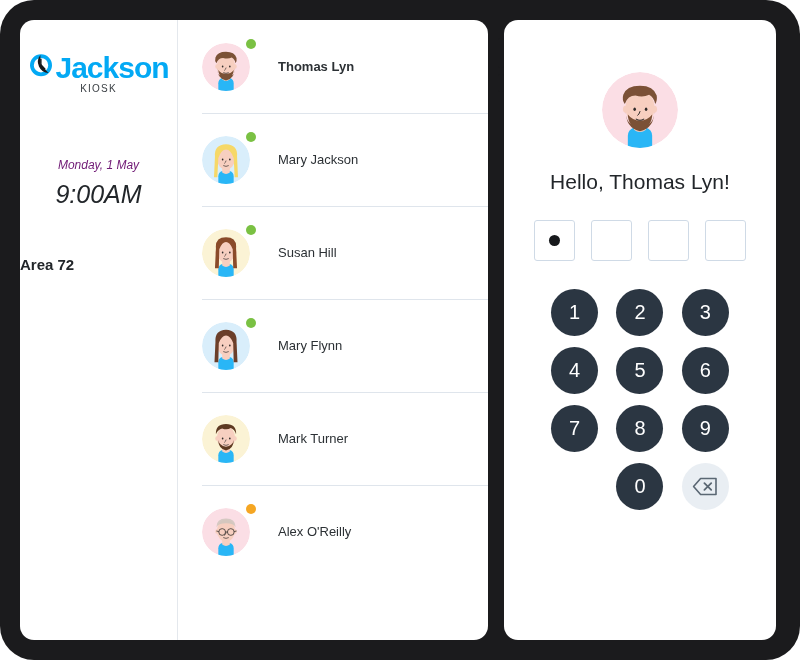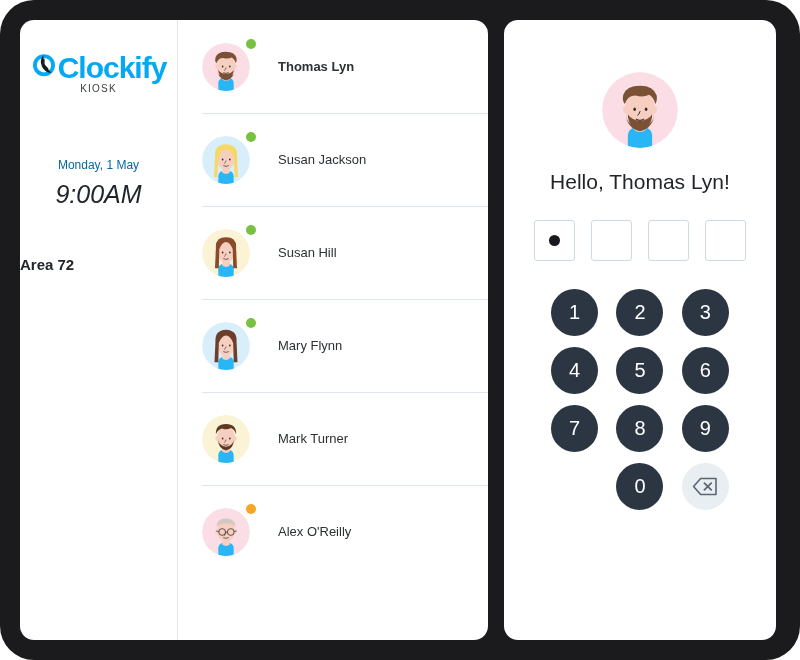--- a/index.html
+++ b/index.html
@@ -84,22 +84,23 @@
   }
 
   .date-block {
     position: absolute;
     left: 0; right: 0;
     top: 138px;
     text-align: center;
   }
   .date-text {
     font-size: 12px;
-    color: #0369a1;
+    color: #701a75;
     line-height: 1.2;
+    font-style: italic;
   }
   .time-text {
     margin-top: 9px;
     font-size: 25px;
     color: #22262a;
     line-height: 1.1;
     font-style: italic;
   }
   .area-text {
     position: absolute;
@@ -249,21 +250,21 @@
             <span class="logo-mark">
               <svg width="26" height="27" viewBox="0 0 26 27">
                 <path d="M13 2.2 A11 11 0 1 0 13 24.2 A11 11 0 1 0 13 2.2 Z
                          M13 6.0 A7.2 7.2 0 1 1 13 20.4 A7.2 7.2 0 1 1 13 6.0 Z" fill="#03a9f4" fill-rule="evenodd"></path>
                 <path d="M12.4 3.0 L12.4 12.6 L20.6 20.9
                          A11 11 0 0 1 12.4 3.0 Z" fill="#17191c"></path>
                 <rect x="12.1" y="6.4" width="1.5" height="7.4" rx="0.7" fill="#17191c"></rect>
                 <rect x="12.4" y="12.2" width="1.5" height="7.0" rx="0.7" fill="#17191c" transform="rotate(-42 13.1 13.0)"></rect>
               </svg>
             </span>
-            <span class="logo-text">Clockify</span>
+            <span class="logo-text">Jackson</span>
           </div>
           <div class="logo-kiosk">KIOSK</div>
         </div>
 
         <div class="date-block">
           <div class="date-text">Monday, 1 May</div>
           <div class="time-text">9:00AM</div>
         </div>
 
         <div class="area-text">Area 72</div>
@@ -309,21 +310,21 @@
                  Q60 28 50 28 Q40 28 34 46 L32 86 L25 86 Z" fill="#f6d868"></path>
         <path d="M30 32 Q36 20 50 20 Q64 20 70 32 Q60 26 50 26 Q40 26 30 32 Z" fill="#f6d868"></path>
 
       <ellipse cx="43" cy="49" rx="1.7" ry="2.2" fill="#2e2a28"></ellipse>
       <ellipse cx="58" cy="49" rx="1.7" ry="2.2" fill="#2e2a28"></ellipse>
     <path d="M50 52 Q49 56 47 57" fill="none" stroke="#2e2a28" stroke-width="1.3" stroke-linecap="round"></path>
     <path d="M45 62 Q50 65 55 62" fill="none" stroke="#2e2a28" stroke-width="1.4" stroke-linecap="round"></path>
   </svg></div>
               <span class="status-dot" style="background: rgb(122, 193, 67);"></span>
             </div>
-            <div class="user-name">Susan Jackson</div>
+            <div class="user-name">Mary Jackson</div>
           </div>
           <div class="user-row">
             <div class="avatar-holder">
               <div class="avatar"><svg width="48" height="48" viewBox="0 0 100 100">
     <circle cx="50" cy="50" r="50" fill="#fbf3d5"></circle>
     <path d="M34 84 Q34 76 42 73 L58 73 Q66 76 66 84 L66 100 L34 100 Z" fill="#29b6f6"></path>
     <path d="M42 66 L58 66 L58 76 Q50 82 42 76 Z" fill="#f7cfc0"></path>
     <ellipse cx="50" cy="47" rx="19" ry="23" fill="#f7cfc0"></ellipse>
     <ellipse cx="31" cy="49" rx="3.4" ry="4.6" fill="#f7cfc0"></ellipse>
     <ellipse cx="69" cy="49" rx="3.4" ry="4.6" fill="#f7cfc0"></ellipse>

